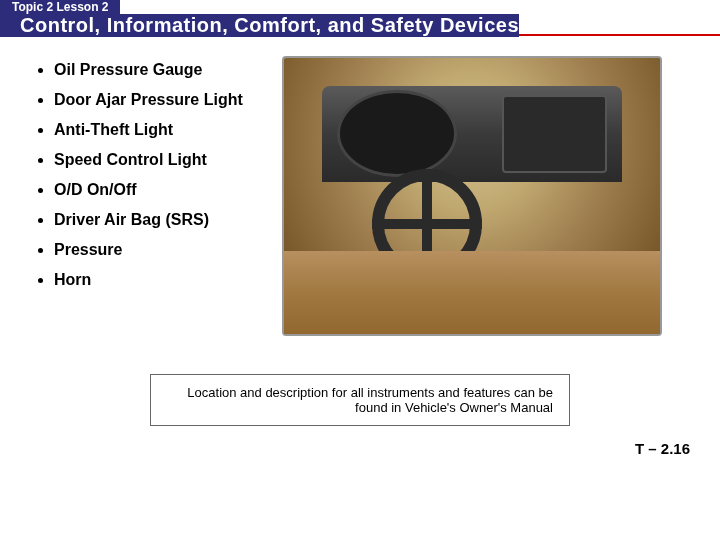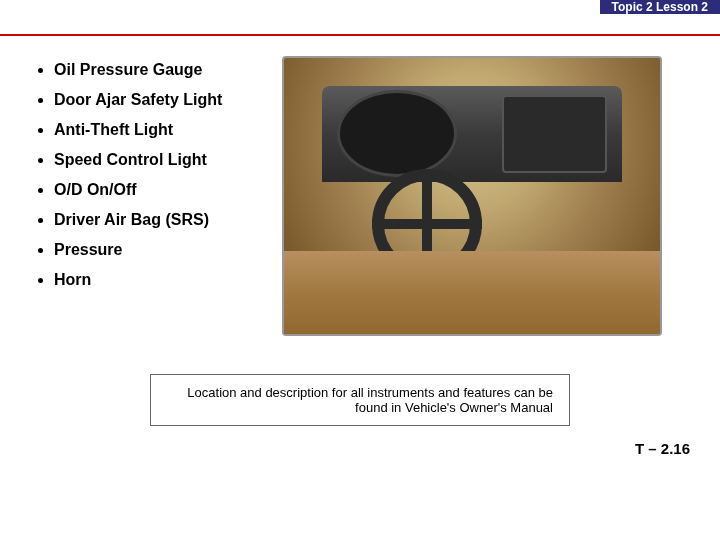--- a/index.html
+++ b/index.html
@@ -7,21 +7,21 @@
     body {
       width: 720px;
       height: 540px;
       font-family: Arial, sans-serif;
       background: #ffffff;
       overflow: hidden;
     }
 
     .header-bar {
       display: flex;
-      align-items: flex-end;
+      align-items: flex-start;
       height: 36px;
       border-bottom: 2px solid #cc0000;
       flex-direction: column;
     }
 
     .topic-label {
       background: #2c2c7a;
       color: #ffffff;
       font-size: 12px;
       font-weight: bold;
@@ -203,29 +203,32 @@
       margin-top: 8px;
     }
   </style>
 </head>
 <body>
 
 <div class="header-bar">
   <div class="topic-label">
     <span>Topic 2 Lesson 2</span>
   </div>
+  <div class="header-title">
+    <span>Control, Information, Comfort, and Safety Devices</span>
+  </div>
 </div>
 
 <div class="main-content">
 
   <div class="content-row">
 
     <ul class="bullet-list">
     <li>Oil Pressure Gauge</li>
-        <li>Door Ajar Safety Light</li>
+        <li>Door Ajar Pressure Light</li>
         <li>Anti-Theft Light</li>
         <li>Speed Control Light</li>
         <li>O/D On/Off</li>
         <li>Driver Air Bag (SRS)</li>
         <li>Pressure</li>
         <li>Horn</li>
       </ul>
 
     <div class="car-image-box">
       <div class="car-interior">

